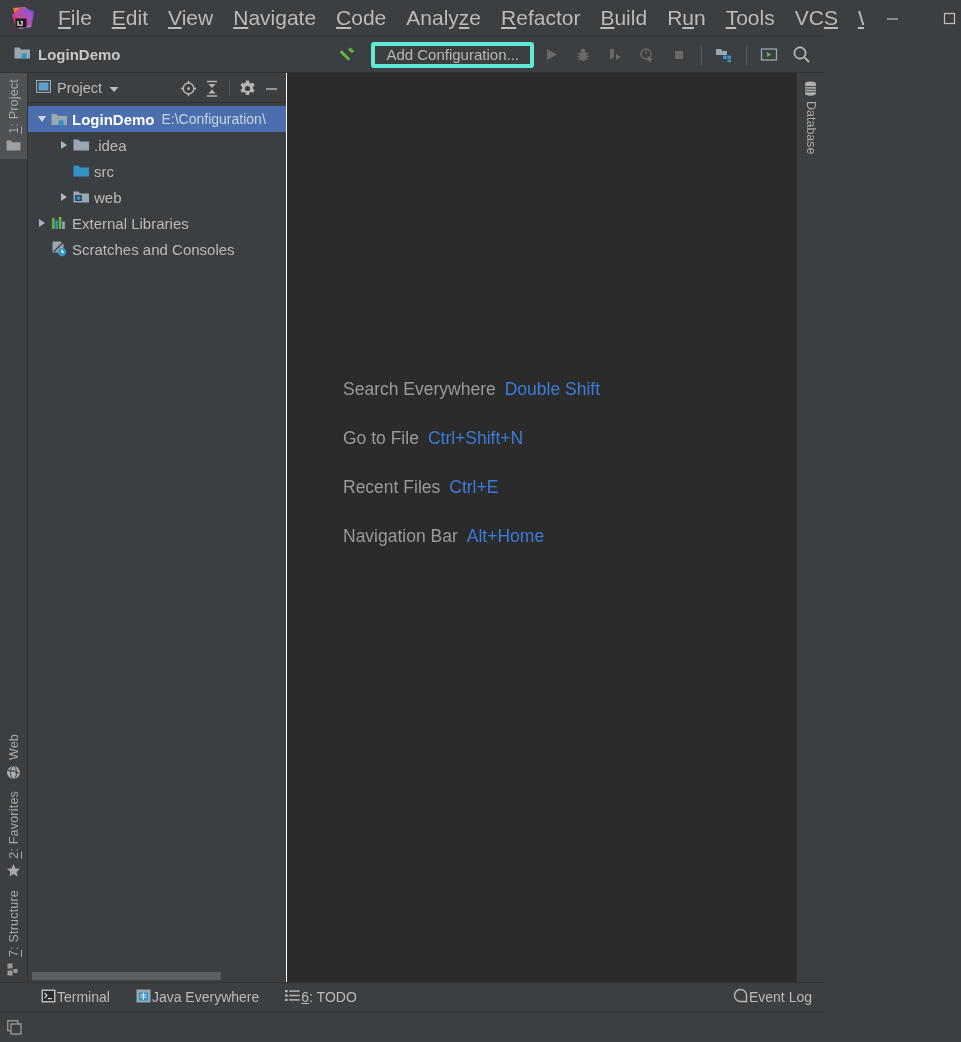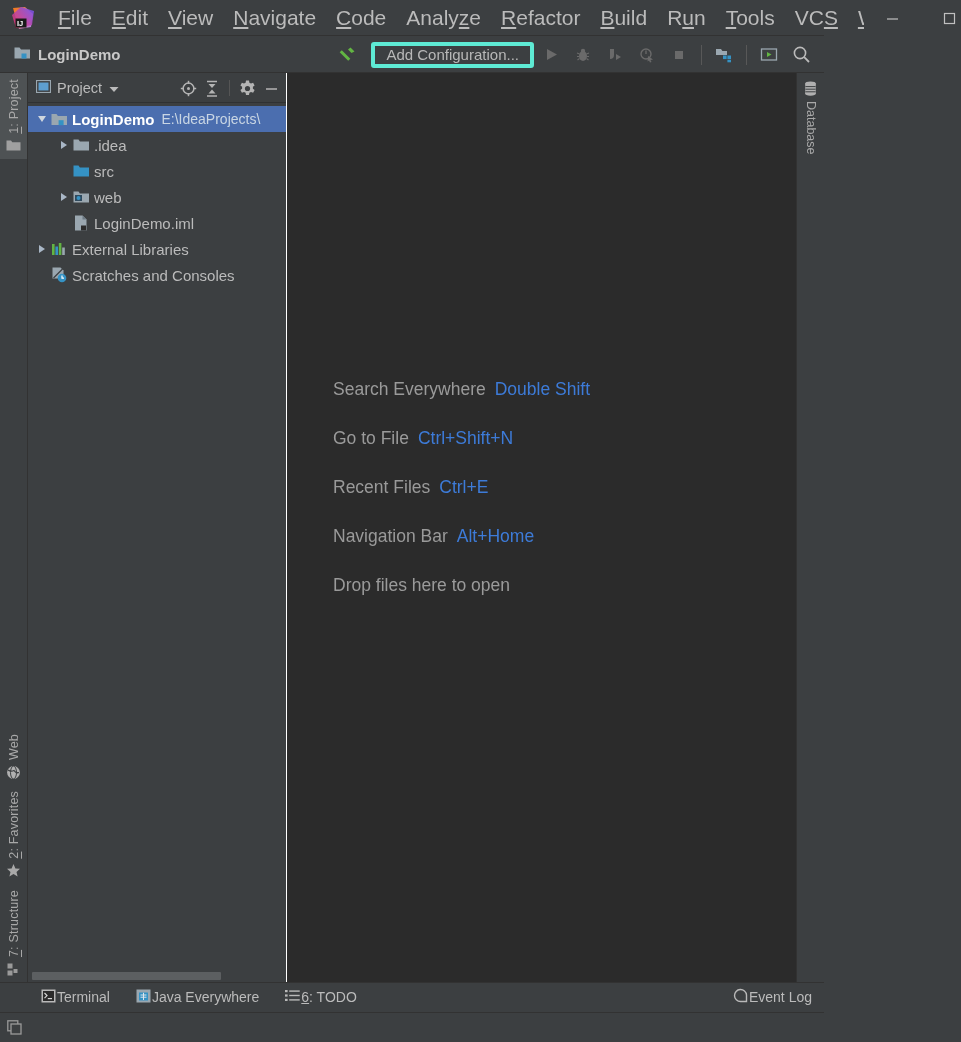--- a/index.html
+++ b/index.html
@@ -116,21 +116,21 @@
   .hscroll-track { height: 13px; flex: 0 0 13px; background: #3c3f41; position: relative; }
   .hscroll-thumb {
     position: absolute; left: 4px; top: 3px; height: 8px; width: 189px;
     background: #5c5f61; border-radius: 1px;
   }
 
   
   .editor {
     flex: 1 1 auto; background: #2b2b2b; position: relative; min-width: 0;
   }
-  .hints { position: absolute; left: 46px; top: 292px; display: flex; flex-direction: column; }
+  .hints { position: absolute; left: 56px; top: 292px; display: flex; flex-direction: column; }
   .hint { height: 49px; display: flex; align-items: center; white-space: nowrap; }
   .hint-label { color: #9a9a9a; font-size: 17.5px; }
   .hint-key { color: #3d7bd8; font-size: 17.5px; margin-left: 9px; }
 
   
   .statusbar {
     height: 30px; flex: 0 0 30px; background: #3c3f41; display: flex; align-items: center;
     position: relative; padding-left: 28px;
   }
   .statusbar::before { content:""; position:absolute; left:0; right:0; top:0; height:1px; background:#323232; }
@@ -380,21 +380,21 @@
           <span class="arrow">
               <span class="tri down"></span>
             </span>
           <span class="ricon">
             <svg width="17" height="15" viewBox="0 0 17 15">
               <path d="M0.5 2 h5 l1.4 2 h9.1 v9 h-15.5 z" fill="#9aa7b0"></path>
               <rect x="7.6" y="8.2" width="5" height="5" fill="#3592c4"></rect>
             </svg>
           </span>
           <span class="rlabel">LoginDemo</span>
-          <span class="rpath">E:\IdeaProjects\</span>
+          <span class="rpath">E:\Configuration\</span>
         </div>
 
         <div class="row" style="padding-left:28px;">
           <span class="arrow">
               <span class="tri"></span>
             </span>
           <span class="ricon">
             <svg width="17" height="14" viewBox="0 0 17 14">
                 <path d="M0.5 1.5 h5 l1.4 2 h9.1 v9 h-15.5 z" fill="#9aa7b0"></path>
               </svg>
@@ -419,31 +419,20 @@
           <span class="ricon">
             <svg width="17" height="14" viewBox="0 0 17 14">
               <path d="M0.5 1.5 h5 l1.4 2 h9.1 v9 h-15.5 z" fill="#9aa7b0"></path>
               <rect x="2" y="5" width="7" height="6" fill="#2f4a5e"></rect>
               <circle cx="5.5" cy="8" r="2" fill="#3592c4"></circle>
             </svg>
           </span>
           <span class="rlabel">web</span>
         </div>
 
-        <div class="row" style="padding-left:28px;">
-          <span class="arrow"></span>
-          <span class="ricon">
-            <svg width="14" height="16" viewBox="0 0 14 16">
-              <path d="M1 0.5 h7.5 l4 4 v11 h-11.5 z" fill="#9aa7b0"></path>
-              <path d="M8.5 0.5 v4 h4 z" fill="#6d7a84"></path>
-              <rect x="7" y="10.5" width="5" height="5" fill="#2b2b2b"></rect>
-            </svg>
-          </span>
-          <span class="rlabel">LoginDemo.iml</span>
-        </div>
 
         <div class="row" style="padding-left:6px;">
           <span class="arrow">
               <span class="tri"></span>
             </span>
           <span class="ricon">
             <svg width="17" height="15" viewBox="0 0 17 15">
               <rect x="1" y="2" width="2.6" height="11" fill="#62b543"></rect>
               <rect x="4.4" y="4.5" width="2.6" height="8.5" fill="#3592c4"></rect>
               <rect x="7.8" y="1" width="2.6" height="12" fill="#62b543"></rect>
@@ -482,23 +471,20 @@
           <span class="hint-label">Go to File</span>
           <span class="hint-key">Ctrl+Shift+N</span>
         </div>
         <div class="hint">
           <span class="hint-label">Recent Files</span>
           <span class="hint-key">Ctrl+E</span>
         </div>
         <div class="hint">
           <span class="hint-label">Navigation Bar</span>
           <span class="hint-key">Alt+Home</span>
-        </div>
-        <div class="hint">
-          <span class="hint-label">Drop files here to open</span>
         </div>
       </div>
     </div>
 
     <div class="stripe-right">
       <div class="stripe-btn" style="padding:0;">
         <span class="stripe-ico">
           <svg width="15" height="16" viewBox="0 0 15 16">
             <ellipse cx="7.5" cy="2.6" rx="5.3" ry="2.1" fill="#b0b0b0"></ellipse>
             <rect x="2.2" y="2.6" width="10.6" height="10" fill="#b0b0b0"></rect>

